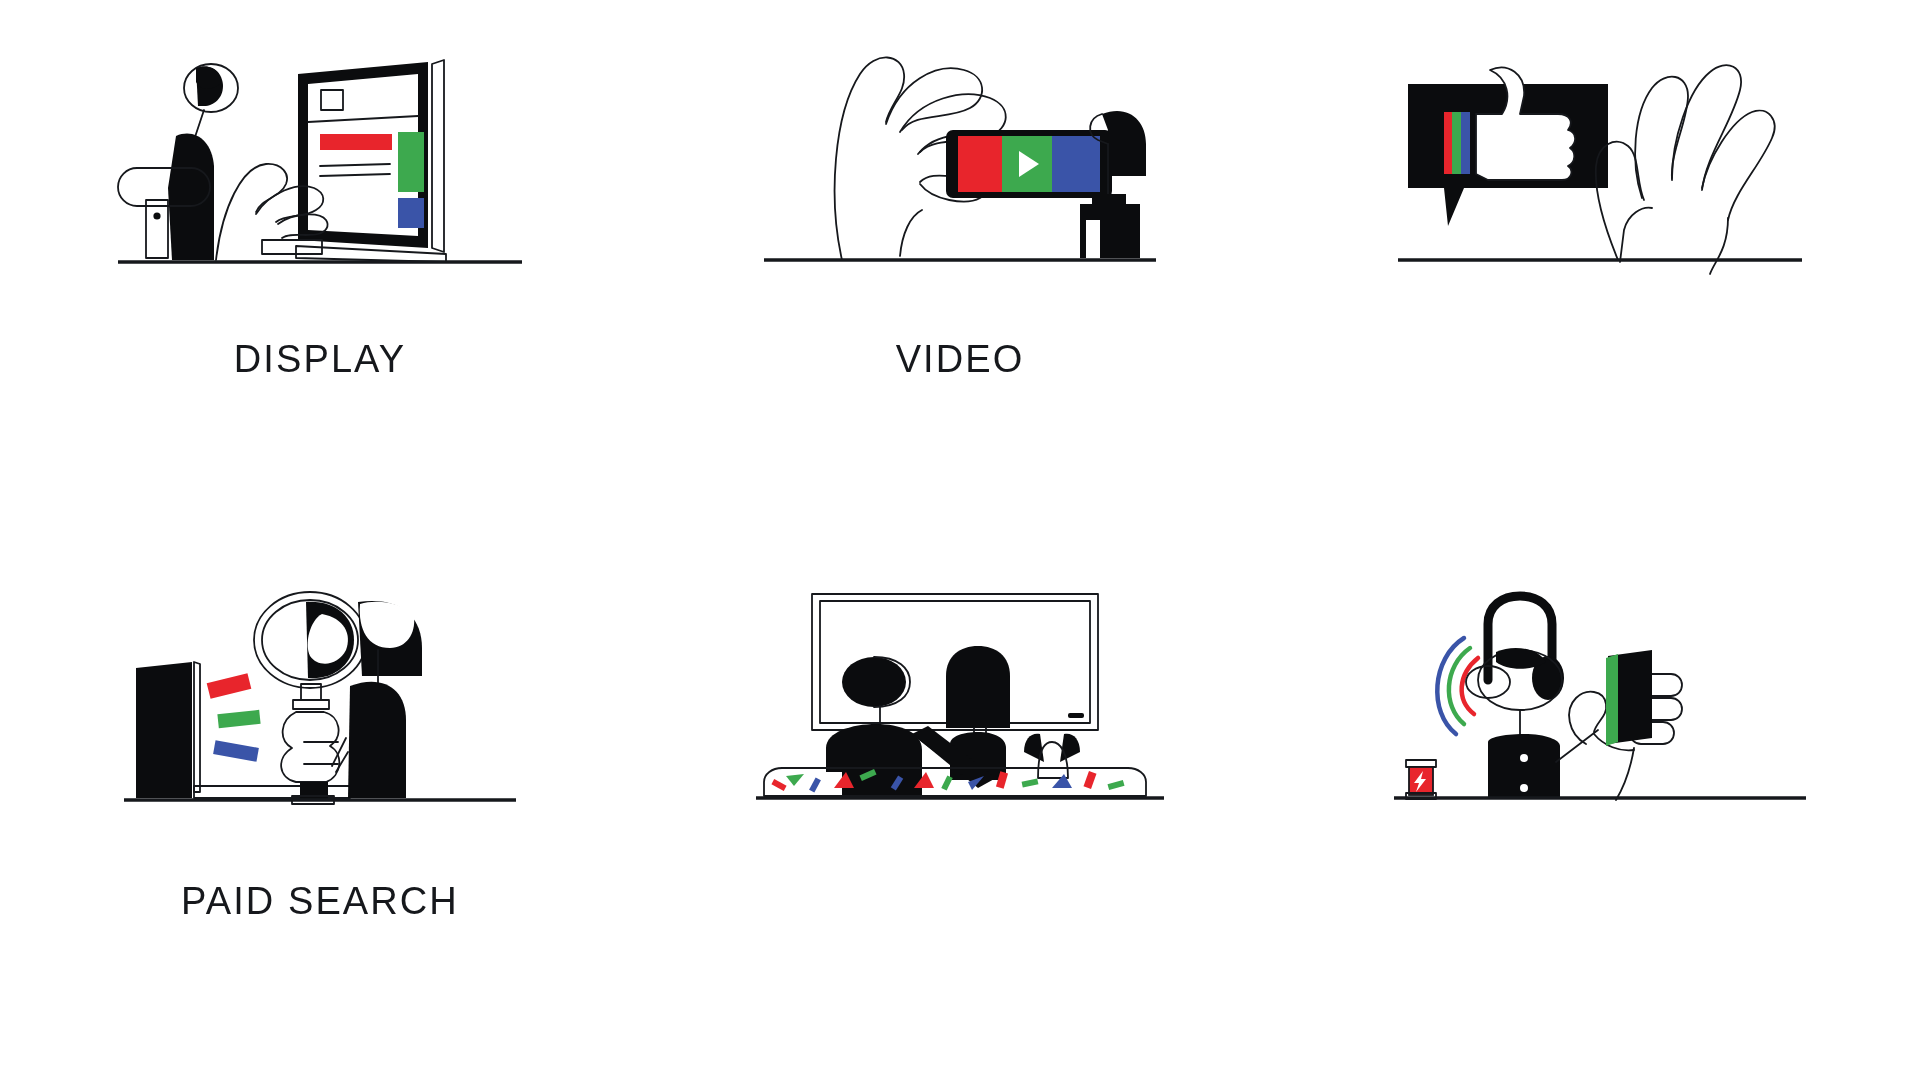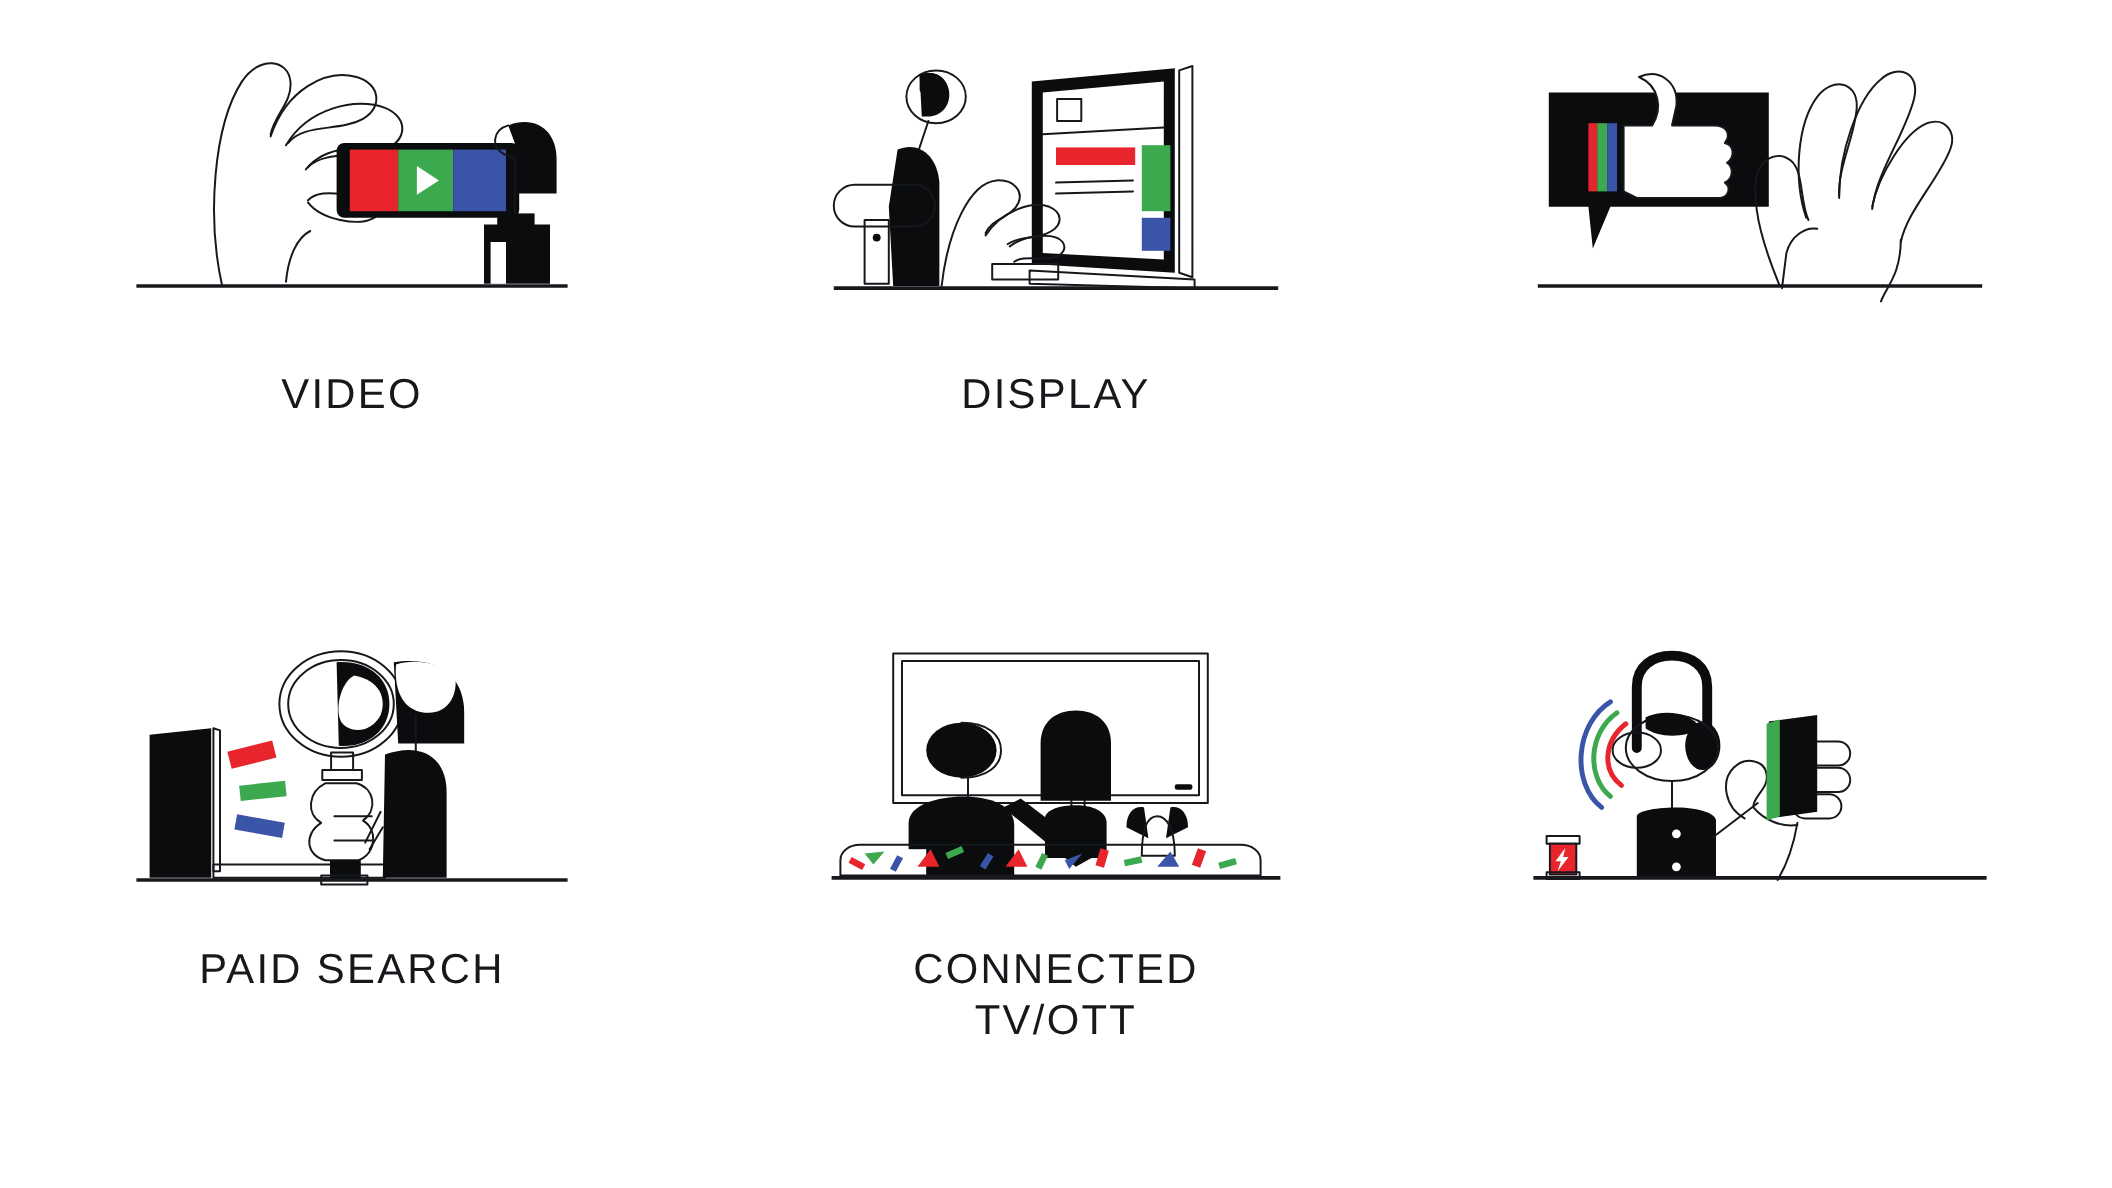--- a/index.html
+++ b/index.html
@@ -49,70 +49,40 @@
     font-weight: 300;
     letter-spacing: 0.055em;
     line-height: 1.22;
     text-align: center;
     color: #16181c;
     white-space: pre-line;
   }
 
   
   .row-2 .illustration { margin-top: 46px; }
-  .row-2 .channel-label { margin-top: 21px; }
+  .row-2 .channel-label { margin-top: 40px; }
   .stroke-thin {
     fill: none;
     stroke: #16181c;
     stroke-width: 1.8;
     stroke-linecap: round;
     stroke-linejoin: round;
   }
   .fill-dark { fill: #0b0c0e; }
   .fill-white { fill: #ffffff; }
   .ground {
     stroke: #16181c;
     stroke-width: 3.4;
     stroke-linecap: butt;
   }
 </style>
 </head>
 <body>
 
 <div class="channel-grid">
-
-  <div class="channel-card">
-    <svg class="illustration" viewBox="0 0 420 252">
-      <g>
-        <path class="stroke-thin" d="M92 212 C78 150 84 66 110 26 C126 2 152 6 154 26 C156 44 140 56 136 74"></path>
-        <path class="stroke-thin" d="M136 76 C150 34 186 14 214 22 C236 28 238 50 220 60 C198 72 166 64 152 82"></path>
-        <path class="stroke-thin" d="M150 84 C170 50 214 40 240 50 C262 59 260 80 240 88 C216 97 186 88 170 104"></path>
-        <path class="stroke-thin" d="M168 106 C186 84 224 82 238 96 C250 108 242 126 224 128 C202 131 182 122 170 134"></path>
-        <path class="stroke-thin" d="M170 136 C182 152 216 158 230 150 C244 142 242 126 228 122"></path>
-        <path class="stroke-thin" d="M150 208 C152 186 160 168 172 162"></path>
-      </g>
-      <g>
-        <rect class="fill-dark" x="196" y="82" width="166" height="68" rx="7"></rect>
-        <rect fill="#e8252c" x="208" y="88" width="44" height="56"></rect>
-        <rect fill="#3da94e" x="252" y="88" width="50" height="56"></rect>
-        <rect fill="#3a54a8" x="302" y="88" width="48" height="56"></rect>
-        <path class="fill-white" d="M269 103 L289 116 L269 129 Z"></path>
-      </g>
-      <g>
-        <path class="fill-dark" d="M352 66 C378 56 396 72 396 96 L396 128 L358 128 L358 82 Z"></path>
-        <path class="stroke-thin" d="M352 66 C338 70 336 86 348 92 L358 96"></path>
-        <path class="stroke-thin" d="M358 96 L358 150"></path>
-        <rect class="fill-dark" x="342" y="146" width="34" height="12"></rect>
-        <path class="fill-dark" d="M330 156 L390 156 L390 210 L330 210 Z"></path>
-        <rect class="fill-white" x="336" y="172" width="14" height="38"></rect>
-      </g>
-      <line class="ground" x1="14" y1="212" x2="406" y2="212"></line>
-    </svg>
-    <div class="channel-label">VIDEO</div>
-  </div>
 
   <div class="channel-card">
     <svg class="illustration" viewBox="0 0 420 252">
       <g>
         <path class="fill-dark" d="M188 26 L318 14 L318 200 L188 192 Z"></path>
         <path class="fill-white" d="M198 36 L308 26 L308 188 L198 182 Z"></path>
         <path class="stroke-thin" d="M322 16 L334 12 L334 204 L322 200 Z"></path>
         <path class="stroke-thin" d="M198 74 L308 68"></path>
         <rect class="stroke-thin" x="211" y="42" width="22" height="20"></rect>
         <rect fill="#e8252c" x="210" y="86" width="72" height="16"></rect>
@@ -135,20 +105,50 @@
       </g>
       <g>
         <path class="stroke-thin" d="M106 212 C112 160 132 118 156 116 C172 115 180 126 176 136 C170 150 152 150 146 164"></path>
         <path class="stroke-thin" d="M146 166 C160 144 188 134 204 140 C216 145 216 156 206 162 C194 170 176 166 166 174"></path>
         <path class="stroke-thin" d="M168 176 C184 164 210 164 216 172 C220 178 216 184 208 186 C196 189 180 184 172 190"></path>
         <path class="stroke-thin" d="M152 192 L212 192 L212 206 L152 206 Z"></path>
       </g>
       <line class="ground" x1="8" y1="214" x2="412" y2="214"></line>
     </svg>
     <div class="channel-label">DISPLAY</div>
+  </div>
+
+  <div class="channel-card">
+    <svg class="illustration" viewBox="0 0 420 252">
+      <g>
+        <path class="stroke-thin" d="M92 212 C78 150 84 66 110 26 C126 2 152 6 154 26 C156 44 140 56 136 74"></path>
+        <path class="stroke-thin" d="M136 76 C150 34 186 14 214 22 C236 28 238 50 220 60 C198 72 166 64 152 82"></path>
+        <path class="stroke-thin" d="M150 84 C170 50 214 40 240 50 C262 59 260 80 240 88 C216 97 186 88 170 104"></path>
+        <path class="stroke-thin" d="M168 106 C186 84 224 82 238 96 C250 108 242 126 224 128 C202 131 182 122 170 134"></path>
+        <path class="stroke-thin" d="M170 136 C182 152 216 158 230 150 C244 142 242 126 228 122"></path>
+        <path class="stroke-thin" d="M150 208 C152 186 160 168 172 162"></path>
+      </g>
+      <g>
+        <rect class="fill-dark" x="196" y="82" width="166" height="68" rx="7"></rect>
+        <rect fill="#e8252c" x="208" y="88" width="44" height="56"></rect>
+        <rect fill="#3da94e" x="252" y="88" width="50" height="56"></rect>
+        <rect fill="#3a54a8" x="302" y="88" width="48" height="56"></rect>
+        <path class="fill-white" d="M269 103 L289 116 L269 129 Z"></path>
+      </g>
+      <g>
+        <path class="fill-dark" d="M352 66 C378 56 396 72 396 96 L396 128 L358 128 L358 82 Z"></path>
+        <path class="stroke-thin" d="M352 66 C338 70 336 86 348 92 L358 96"></path>
+        <path class="stroke-thin" d="M358 96 L358 150"></path>
+        <rect class="fill-dark" x="342" y="146" width="34" height="12"></rect>
+        <path class="fill-dark" d="M330 156 L390 156 L390 210 L330 210 Z"></path>
+        <rect class="fill-white" x="336" y="172" width="14" height="38"></rect>
+      </g>
+      <line class="ground" x1="14" y1="212" x2="406" y2="212"></line>
+    </svg>
+    <div class="channel-label">VIDEO</div>
   </div>
 
   <div class="channel-card">
     <svg class="illustration" viewBox="0 0 420 252">
       <g>
         <path class="fill-dark" d="M18 36 L218 36 L218 140 L74 140 L58 178 L54 140 L18 140 Z"></path>
         <rect fill="#e8252c" x="54" y="64" width="8" height="62"></rect>
         <rect fill="#3da94e" x="62" y="64" width="9" height="62"></rect>
         <rect fill="#3a54a8" x="71" y="64" width="9" height="62"></rect>
       </g>
@@ -244,22 +244,20 @@
         <rect fill="#3da94e" x="190" y="194" width="14" height="6" transform="rotate(-64 197 197)"></rect>
         <path fill="#3a54a8" d="M218 196 L234 190 L222 204 Z"></path>
         <rect fill="#e8252c" x="248" y="186" width="8" height="16" transform="rotate(16 252 194)"></rect>
         <rect fill="#3da94e" x="272" y="194" width="16" height="6" transform="rotate(-12 280 197)"></rect>
         <path fill="#3a54a8" d="M302 202 L314 188 L322 202 Z"></path>
         <rect fill="#e8252c" x="336" y="186" width="8" height="16" transform="rotate(20 340 194)"></rect>
         <rect fill="#3da94e" x="358" y="196" width="16" height="6" transform="rotate(-16 366 199)"></rect>
       </g>
       <line class="ground" x1="6" y1="212" x2="414" y2="212"></line>
     </svg>
-    <div class="channel-label">CONNECTED
-TV/OTT</div>
   </div>
 
   <div class="channel-card row-2">
     <svg class="illustration" viewBox="0 0 420 252">
       <g>
         <path fill="none" stroke="#3a54a8" stroke-width="4.5" stroke-linecap="round" d="M74 52 C42 72 38 126 66 148"></path>
         <path fill="none" stroke="#3da94e" stroke-width="4.5" stroke-linecap="round" d="M80 62 C54 80 52 120 74 138"></path>
         <path fill="none" stroke="#e8252c" stroke-width="4.5" stroke-linecap="round" d="M88 72 C68 88 66 114 84 128"></path>
       </g>
       <g>

